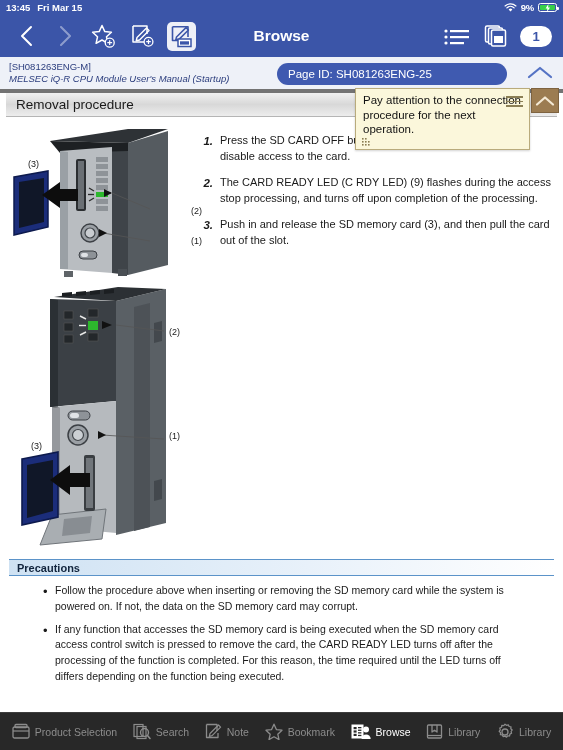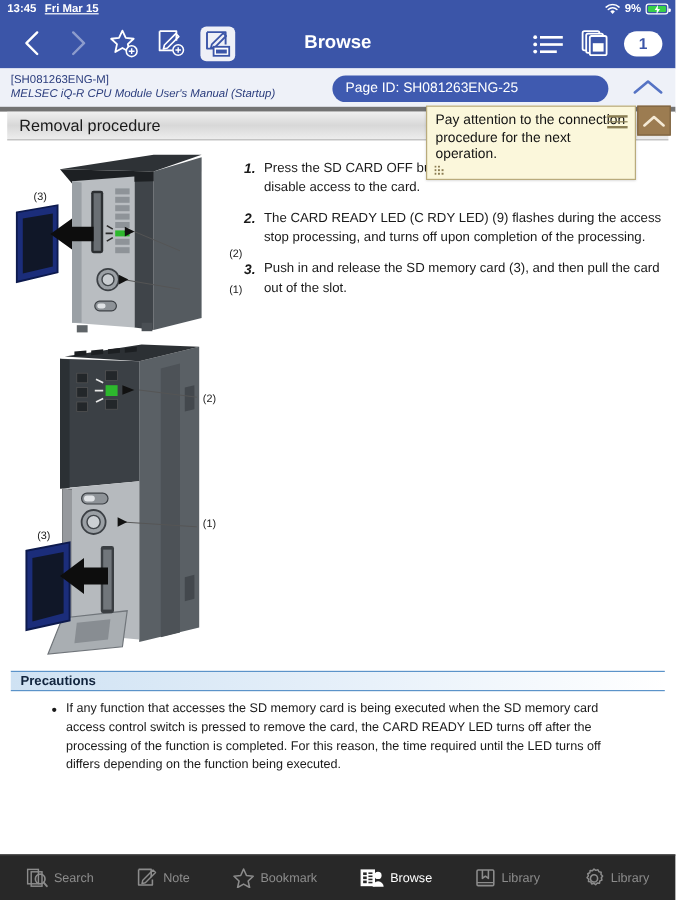--- a/index.html
+++ b/index.html
@@ -16,21 +16,21 @@
     height: 15px;
     background: #3b55a8;
     color: #ffffff;
     display: flex;
     align-items: center;
     padding: 0 6px;
     font-size: 9.5px;
     font-weight: bold;
   }
   .sb-time { margin-right: 7px; }
-  .sb-date { font-weight: bold; text-decoration: underline; }
+  .sb-date { font-weight: bold; }
   .sb-right { margin-left: auto; display: flex; align-items: center; gap: 4px; }
   .wifi-ico { display: block; }
   .sb-batt-pct { font-size: 9.5px; font-weight: bold; letter-spacing: -0.2px; }
   .batt {
     width: 19px; height: 9.5px;
     border: 1px solid #ffffff;
     border-radius: 2.5px;
     position: relative;
     display: flex; align-items: center;
     padding: 1px;
@@ -472,20 +472,21 @@
       <path d="M92 148 L100 152 L92 156 Z" fill="#111"></path>
       <text x="25" y="166" font-family="Liberation Sans, sans-serif" font-size="9" fill="#1a1a1a">(3)</text>
     </svg>
     <span style="position:absolute;left:163px;top:44px;font-size:9px;color:#1a1a1a">(2)</span>
     <span style="position:absolute;left:163px;top:148px;font-size:9px;color:#1a1a1a">(1)</span>
   </div>
 
   <div class="prec-wrap">
     <div class="prec-head">Precautions</div>
     <div class="prec-list">
+      <div class="prec-item">Follow the procedure above when inserting or removing the SD memory card while the system is powered on. If not, the data on the SD memory card may corrupt.</div>
       <div class="prec-item">If any function that accesses the SD memory card is being executed when the SD memory card access control switch is pressed to remove the card, the CARD READY LED turns off after the processing of the function is completed. For this reason, the time required until the LED turns off differs depending on the function being executed.</div>
     </div>
   </div>
 </div>
 
 <div class="note-popup">
   <div class="note-text">Pay attention to the connection procedure for the next operation.</div>
   <div class="note-hamburger">
     <span></span>
       <span></span>
@@ -507,20 +508,30 @@
   </div>
 </div>
 <div class="note-collapse">
   <svg width="20" height="12" viewBox="0 0 20 12">
     <path d="M2 9.5 L10 2.5 L18 9.5" stroke="#f4e9d4" stroke-width="2.2" fill="none" stroke-linecap="round" stroke-linejoin="round"></path>
   </svg>
 </div>
 
 <div class="toolbar">
 
+  <div class="tb-item">
+    <span>
+      <svg width="18" height="17" viewBox="0 0 18 17">
+        <rect x="1" y="4" width="16" height="11" rx="1.5" stroke="#8c8c8c" stroke-width="1.3" fill="none"></rect>
+        <rect x="3" y="1.5" width="12" height="3" rx="1" stroke="#8c8c8c" stroke-width="1.3" fill="none"></rect>
+        <path d="M1 8 H17" stroke="#8c8c8c" stroke-width="1.2"></path>
+      </svg>
+    </span>
+    <span class="tb-label">Product Selection</span>
+  </div>
 
   <div class="tb-item">
     <span>
       <svg width="18" height="17" viewBox="0 0 18 17">
         <rect x="1" y="1.5" width="9" height="12" stroke="#8c8c8c" stroke-width="1.2" fill="none"></rect>
         <rect x="4" y="3.5" width="9" height="12" stroke="#8c8c8c" stroke-width="1.2" fill="none"></rect>
         <circle cx="11.5" cy="9.5" r="4" stroke="#8c8c8c" stroke-width="1.4" fill="none"></circle>
         <path d="M14.5 12.5 L17 15.5" stroke="#8c8c8c" stroke-width="1.6" stroke-linecap="round"></path>
       </svg>
     </span>

